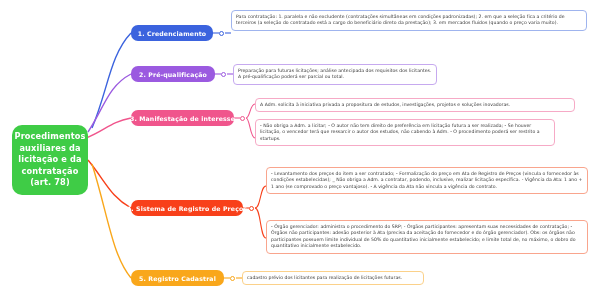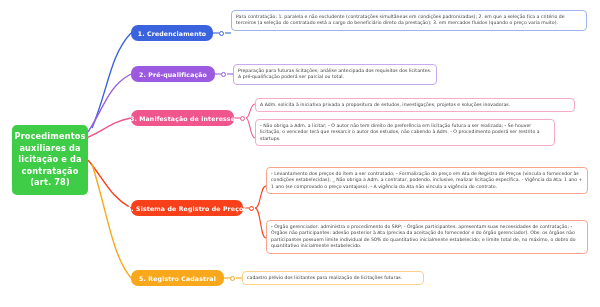--- a/index.html
+++ b/index.html
@@ -20,21 +20,21 @@
     color:#ffffff;
     font-size:6.2px;
     font-weight:bold;
     letter-spacing:.15px;
     display:flex;align-items:center;justify-content:center;
     text-align:center;
     white-space:nowrap;
     z-index:5;
   }
   .root{
-    border-radius:5px;
+    border-radius:10px;
     font-size:8.2px;
     font-weight:bold;
     line-height:11.5px;
     white-space:normal;
     padding:6px 8px;
     text-align:center;
   }
   .detail{
     position:absolute;
     box-sizing:border-box;

